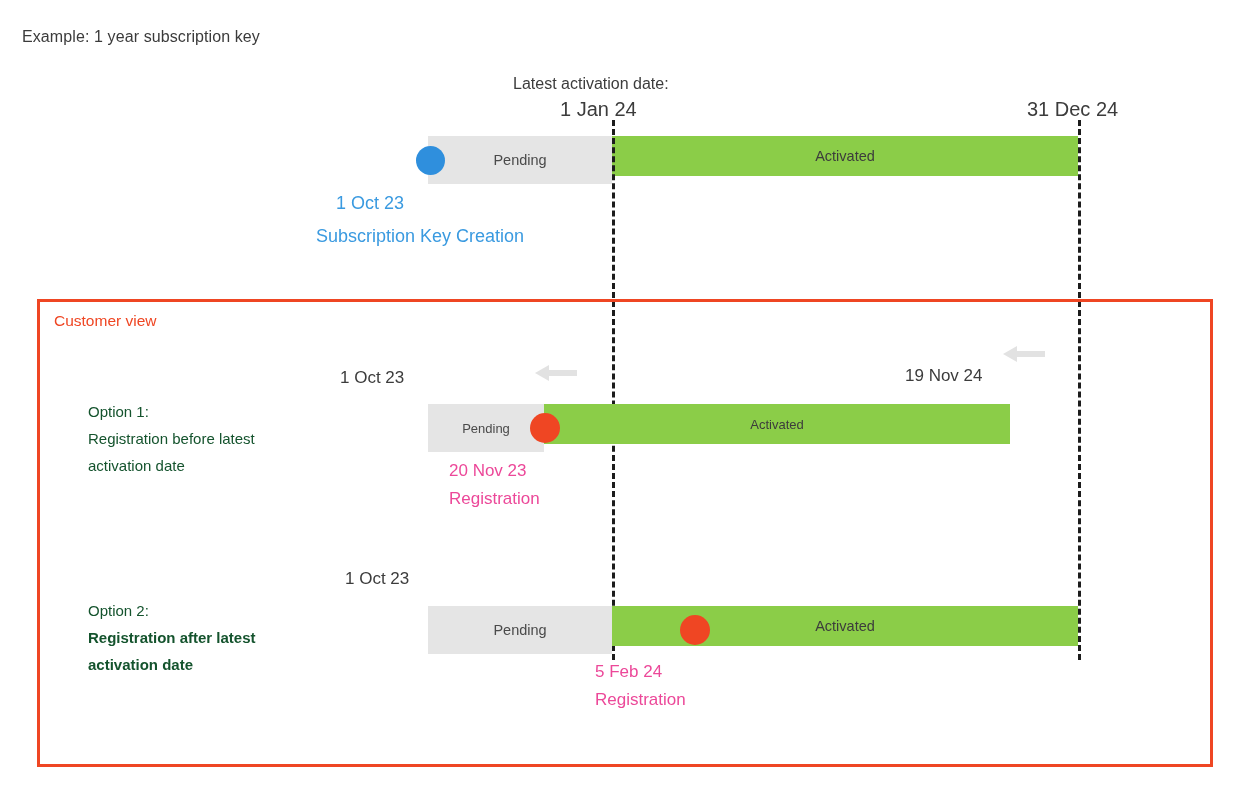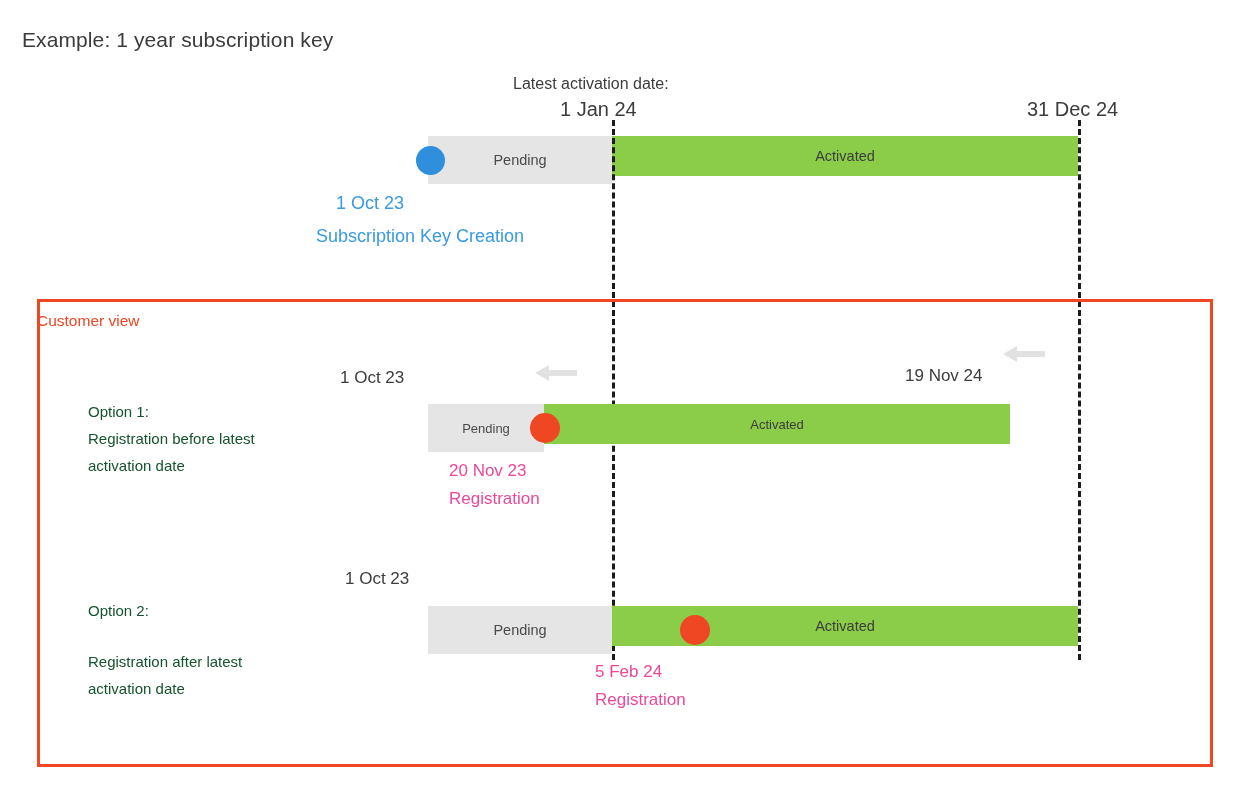--- a/index.html
+++ b/index.html
@@ -14,21 +14,21 @@
     font-family: "Liberation Sans", sans-serif;
     color: #3c3c3c;
     overflow: hidden;
   }
   .abs { position: absolute; }
 
   
   #page-title {
     left: 22px;
     top: 28px;
-    font-size: 21px;
+    font-size: 16px;
     color: #3b3b3b;
     letter-spacing: 0.1px;
     white-space: nowrap;
   }
 
   
   .bar-pending {
     background: #e5e5e5;
     height: 48px;
     display: flex;
@@ -75,21 +75,21 @@
   
   #customer-view-box {
     left: 37px;
     top: 299px;
     width: 1176px;
     height: 468px;
     border: 3px solid #ef4623;
     box-sizing: border-box;
   }
   #customer-view-label {
-    left: 37px;
+    left: 54px;
     top: 312px;
     font-size: 15.5px;
     color: #ef4623;
     white-space: nowrap;
   }
 
   
   .option-desc {
     font-size: 15px;
     color: #14532d;
@@ -163,21 +163,21 @@
 </div>
 
 <div class="abs dot dot-red" style="left:530px; top:413px; width:30px; height:30px;"></div>
 
 <div class="abs cap cap-red fs17" style="left:449px; top:461px; width:200px;">20 Nov 23</div>
 
 <div class="abs cap cap-red fs17" style="left:449px; top:489px; width:200px;">Registration</div>
 
 <div class="abs option-desc" style="left:88px; top:597px; width:300px;">Option 2:</div>
 
-<div class="abs option-desc" style="left:88px; top:648px; width:320px;">Registration after latest
+<div class="abs option-desc" style="left:88px; top:624px; width:320px;font-weight:bold;">Registration after latest
 activation date</div>
 
 <div class="abs cap cap-dark fs17" style="left:345px; top:569px; width:200px;">1 Oct 23</div>
 
 <div class="abs bar-pending bar-label-lg" style="left:428px; top:606px; width:184px;">
   <span>Pending</span>
 </div>
 
 <div class="abs bar-activated bar-label-lg" style="left:612px; top:606px; width:466px;">
   <span>Activated</span>

